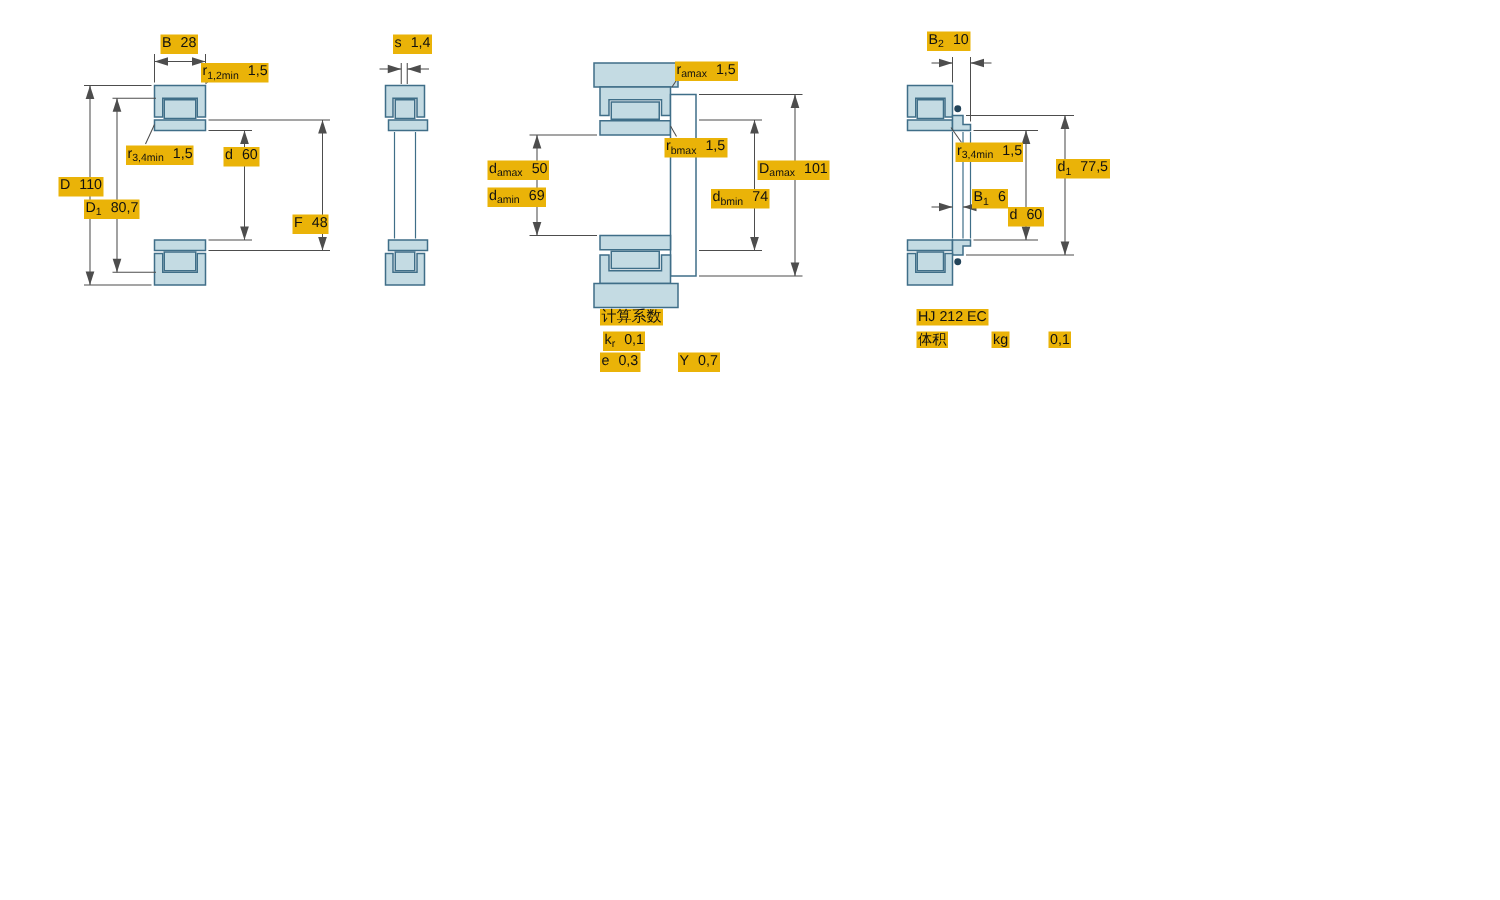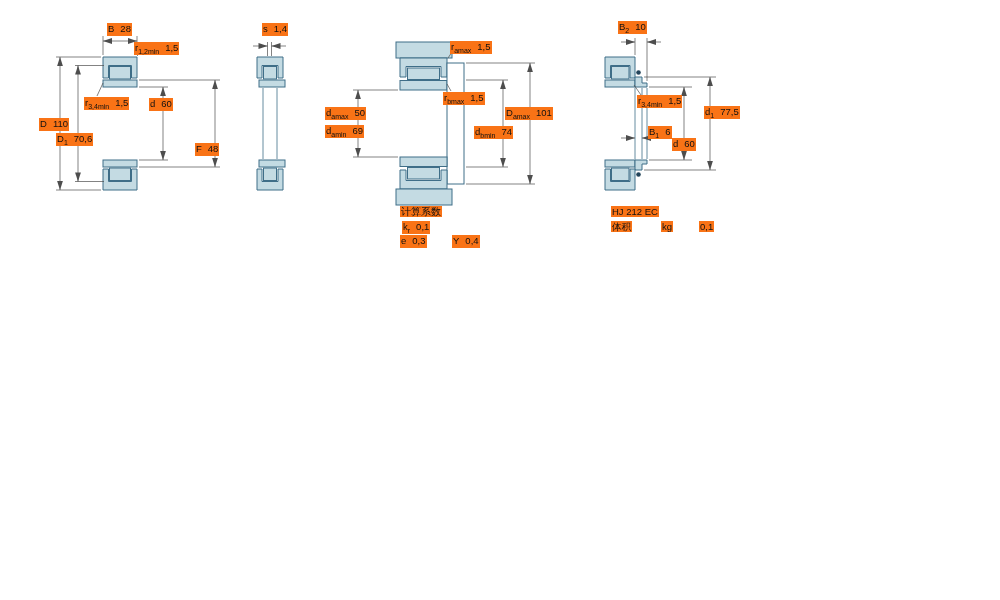--- a/index.html
+++ b/index.html
@@ -5,21 +5,21 @@
   *{margin:0;padding:0;box-sizing:border-box}
   html,body{width:1000px;height:600px;background:#ffffff;overflow:hidden}
   body{position:relative;font-family:"Liberation Sans",sans-serif;color:#111}
   #cad{position:absolute;left:0;top:0}
   .part{fill:#c4dbe3;stroke:#3f6e88;stroke-width:1;stroke-linejoin:miter}
   .abut{fill:#ffffff;stroke:#3f6e88;stroke-width:1}
   .part-line{stroke:#3f6e88;stroke-width:0.8}
   .ext{stroke:#4d4d4d;stroke-width:0.7;fill:none}
   .dim{stroke:#4d4d4d;stroke-width:0.7;fill:none}
   .dot{fill:#23445a}
-  .lbl{position:absolute;font-size:9.5px;line-height:11px;white-space:nowrap;background:#f97316;padding:0 1px}
+  .lbl{position:absolute;font-size:9.5px;line-height:11px;white-space:nowrap;background:#eab308;padding:0 1px}
   .lbl sub{font-size:7px;vertical-align:-2.5px;line-height:1}
   .lbl .val{margin-left:6px}
   .bold{font-weight:normal;font-size:10px}
 </style>
 </head>
 <body>
 
 <svg id="cad" width="1000" height="600" viewBox="0 0 1000 600">
   <defs>
     <marker id="arrE" viewBox="0 0 10 10" refX="9.5" refY="5" markerWidth="10" markerHeight="10" orient="auto" markerUnits="userSpaceOnUse">
@@ -128,37 +128,37 @@
     <line class="dim" x1="657" y1="138" x2="642" y2="138" marker-end="url(#arrE)"></line>
     <line class="ext" x1="649" y1="87" x2="692" y2="87"></line>
     <line class="ext" x1="649" y1="160" x2="692" y2="160"></line>
     <line class="dim" x1="684" y1="87" x2="684" y2="160" marker-start="url(#arrS)" marker-end="url(#arrE)"></line>
   </g>
 </svg>
 
 <div class="lbl" style="left:107px;top:23px"><span>B</span><sub></sub><span class="val">28</span></div>
 <div class="lbl" style="left:134px;top:42px"><span>r</span><sub>1,2min</sub><span class="val">1,5</span></div>
 <div class="lbl" style="left:39px;top:118px"><span>D</span><sub></sub><span class="val">110</span></div>
-<div class="lbl" style="left:56px;top:133px"><span>D</span><sub>1</sub><span class="val">70,6</span></div>
+<div class="lbl" style="left:56px;top:133px"><span>D</span><sub>1</sub><span class="val">80,7</span></div>
 <div class="lbl" style="left:84px;top:97px"><span>r</span><sub>3,4min</sub><span class="val">1,5</span></div>
 <div class="lbl" style="left:149px;top:98px"><span>d</span><sub></sub><span class="val">60</span></div>
 <div class="lbl" style="left:195px;top:143px"><span>F</span><sub></sub><span class="val">48</span></div>
 
 <div class="lbl" style="left:262px;top:23px"><span>s</span><sub></sub><span class="val">1,4</span></div>
 
 <div class="lbl" style="left:450px;top:41px"><span>r</span><sub>amax</sub><span class="val">1,5</span></div>
 <div class="lbl" style="left:443px;top:92px"><span>r</span><sub>bmax</sub><span class="val">1,5</span></div>
 <div class="lbl" style="left:325px;top:107px"><span>d</span><sub>amax</sub><span class="val">50</span></div>
 <div class="lbl" style="left:325px;top:125px"><span>d</span><sub>amin</sub><span class="val">69</span></div>
 <div class="lbl" style="left:474px;top:126px"><span>d</span><sub>bmin</sub><span class="val">74</span></div>
 <div class="lbl" style="left:505px;top:107px"><span>D</span><sub>amax</sub><span class="val">101</span></div>
 <div class="lbl bold" style="left:400px;top:206px"><span>计算系数</span></div>
 <div class="lbl" style="left:402px;top:221px"><span>k</span><sub>r</sub><span class="val">0,1</span></div>
 <div class="lbl" style="left:400px;top:235px"><span>e</span><sub></sub><span class="val">0,3</span></div>
-<div class="lbl" style="left:452px;top:235px"><span>Y</span><sub></sub><span class="val">0,4</span></div>
+<div class="lbl" style="left:452px;top:235px"><span>Y</span><sub></sub><span class="val">0,7</span></div>
 
 <div class="lbl" style="left:618px;top:21px"><span>B</span><sub>2</sub><span class="val">10</span></div>
 <div class="lbl" style="left:637px;top:95px"><span>r</span><sub>3,4min</sub><span class="val">1,5</span></div>
 <div class="lbl" style="left:704px;top:106px"><span>d</span><sub>1</sub><span class="val">77,5</span></div>
 <div class="lbl" style="left:648px;top:126px"><span>B</span><sub>1</sub><span class="val">6</span></div>
 <div class="lbl" style="left:672px;top:138px"><span>d</span><sub></sub><span class="val">60</span></div>
 <div class="lbl" style="left:611px;top:206px"><span>HJ 212 EC</span></div>
 <div class="lbl" style="left:611px;top:221px"><span>体积</span></div>
 <div class="lbl" style="left:661px;top:221px"><span>kg</span></div>
 <div class="lbl" style="left:699px;top:221px"><span>0,1</span></div>

